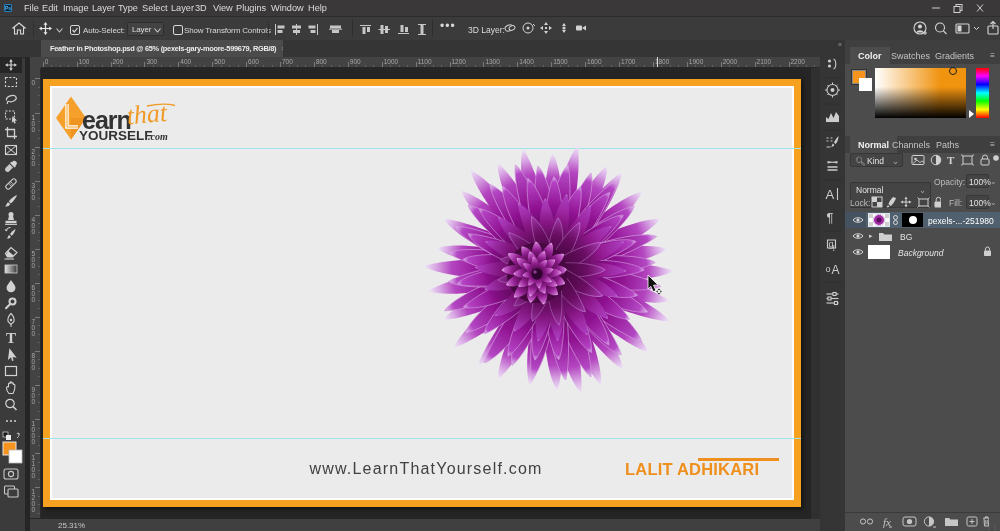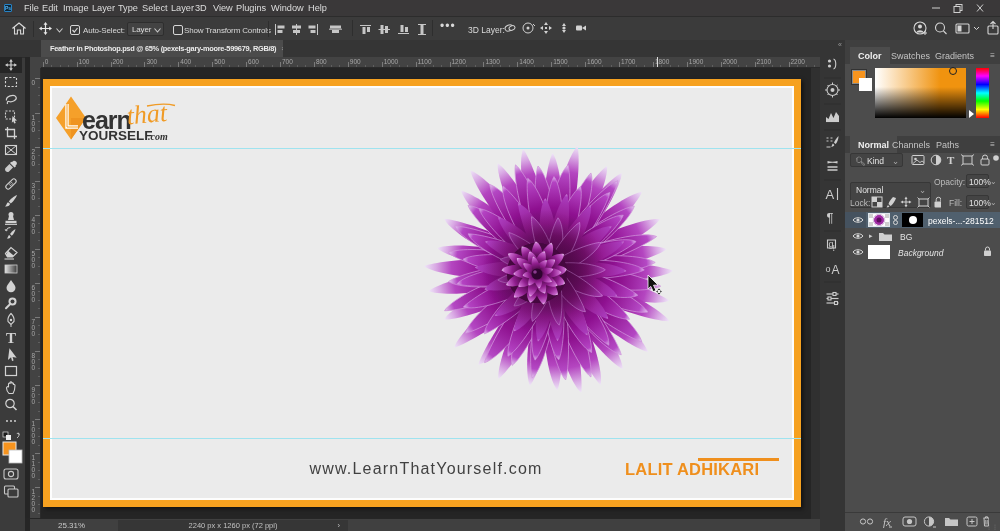--- a/index.html
+++ b/index.html
@@ -733,21 +733,20 @@
 <div class="rnum" style="top:421.1px;left:1.5px;line-height:6px">1<br>2<br>0<br>0</div>
 <div class="tickh" style="top:427.6px;left:8px;width:3px;background:#5f5f5f"></div>
 <div class="tickh" style="top:436.1px;left:8px;width:3px;background:#5f5f5f"></div>
 <div class="tickh" style="top:444.7px;left:8px;width:3px;background:#5f5f5f"></div>
 
 </div>
 <div id="rulcorner"></div>
 
 <div id="statusbar">
   <div style="position:absolute;left:28px;top:2px">25.31%</div>
-  <div id="statbox">2240 px x 1260 px (72 ppi) <span style="position:absolute;right:8px;top:0">›</span></div>
 </div>
 
 <div id="pstrip">
   <div style="position:absolute;right:3px;top:1px;color:#9a9a9a;font-size:7px">«</div>
   <svg style="position:absolute;left:0;top:14px" width="25" height="260" viewBox="0 0 25 260">
     <g stroke="#cccccc" fill="none" stroke-width="1.1">
       <g transform="translate(12.5,10)">
           <circle cx="-3" cy="-3" r="1.6" fill="#ccc" stroke="none"></circle>
           <circle cx="-3" cy="2" r="1.6" fill="#ccc" stroke="none"></circle>
           <path d="M1 -5 C4 -4 4 4 1 5"></path>
@@ -921,21 +920,21 @@
       <circle cx="10" cy="6" r="5" fill="#a02ba5"></circle>
       <circle cx="10" cy="6" r="2.5" fill="#5c0e5e"></circle>
       <circle cx="10" cy="6" r="5.8" fill="none" stroke="#d8bfe0" stroke-width="1"></circle>
     </svg>
 
   <div style="position:absolute;left:48px;top:175px;width:5px;height:5px;border:1px solid #d8d8d8;border-radius:50%"></div>
   <div style="position:absolute;left:48px;top:180px;width:5px;height:5px;border:1px solid #d8d8d8;border-radius:50%"></div>
 
   <div style="position:absolute;left:57px;top:173px;width:21px;height:14px;background:#000"></div>
   <div style="position:absolute;left:64px;top:175.5px;width:8px;height:8px;background:#fff;border-radius:50%"></div>
-  <div style="position:absolute;left:83px;top:176px;color:#ffffff;font-size:8.5px">pexels-...-281512</div>
+  <div style="position:absolute;left:83px;top:176px;color:#ffffff;font-size:8.5px">pexels-...-251980</div>
 
   <div style="position:absolute;left:24px;top:192px;color:#cccccc;font-size:7px">▸</div>
   <svg style="position:absolute;left:33px;top:191px" width="15" height="11" viewBox="0 0 15 11">
       <path d="M1 2 L5 2 L6.5 3.5 L14 3.5 L14 10 L1 10 Z" fill="#cfcfcf"></path>
     </svg>
   <div style="position:absolute;left:55px;top:192px;color:#e4e4e4;font-size:8.5px">BG</div>
 
   <div style="position:absolute;left:23px;top:205px;width:22px;height:14px;background:#ffffff"></div>
   <div style="position:absolute;left:53px;top:208px;color:#e4e4e4;font-size:8.5px;font-style:italic">Background</div>
   <svg style="position:absolute;left:138px;top:206px" width="9" height="11" viewBox="0 0 9 11">

